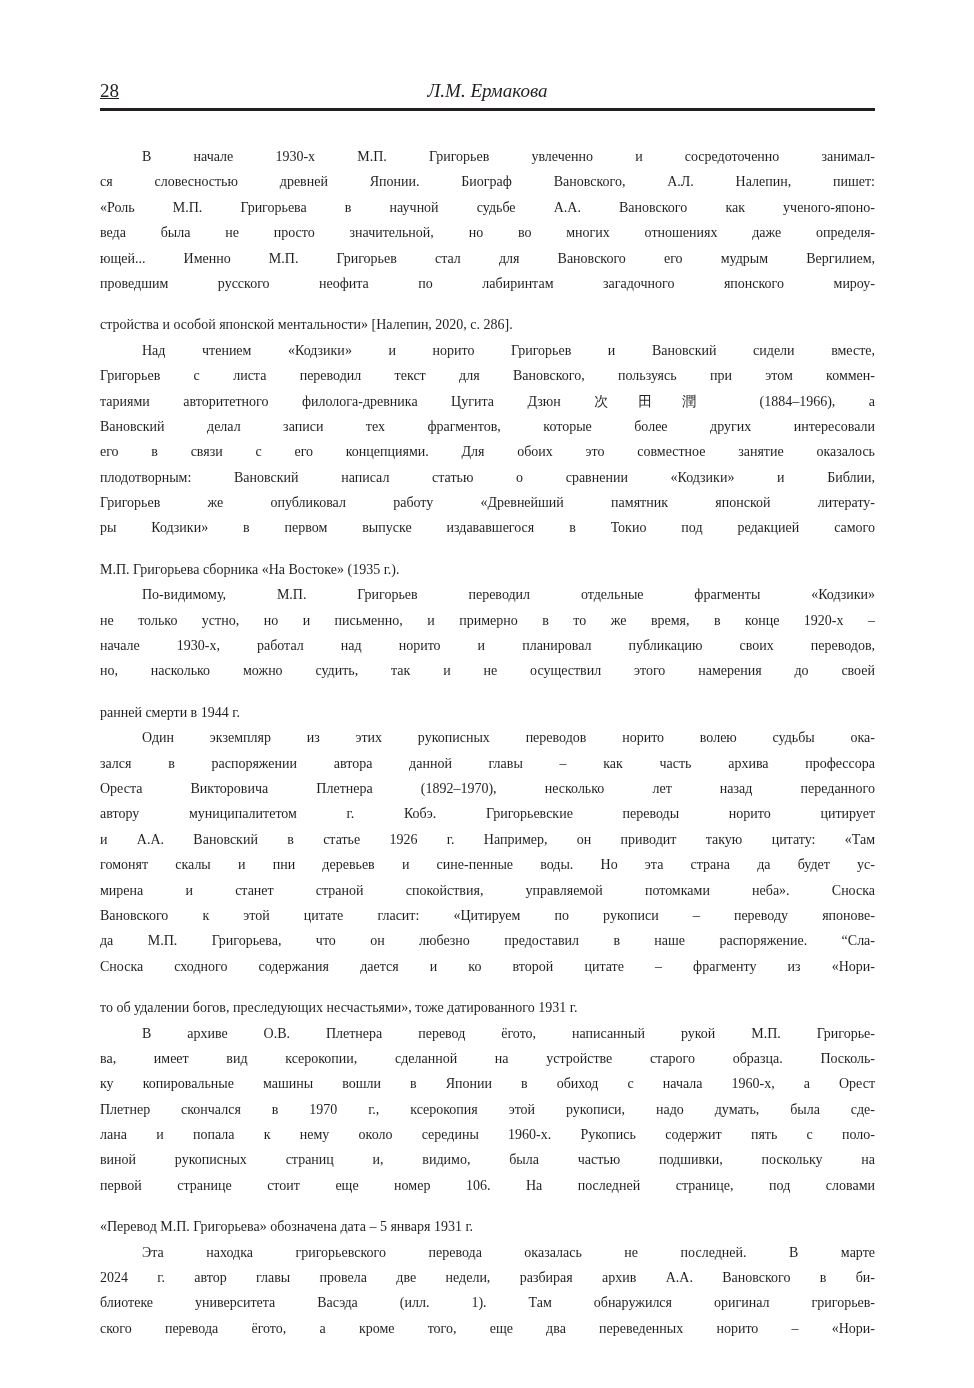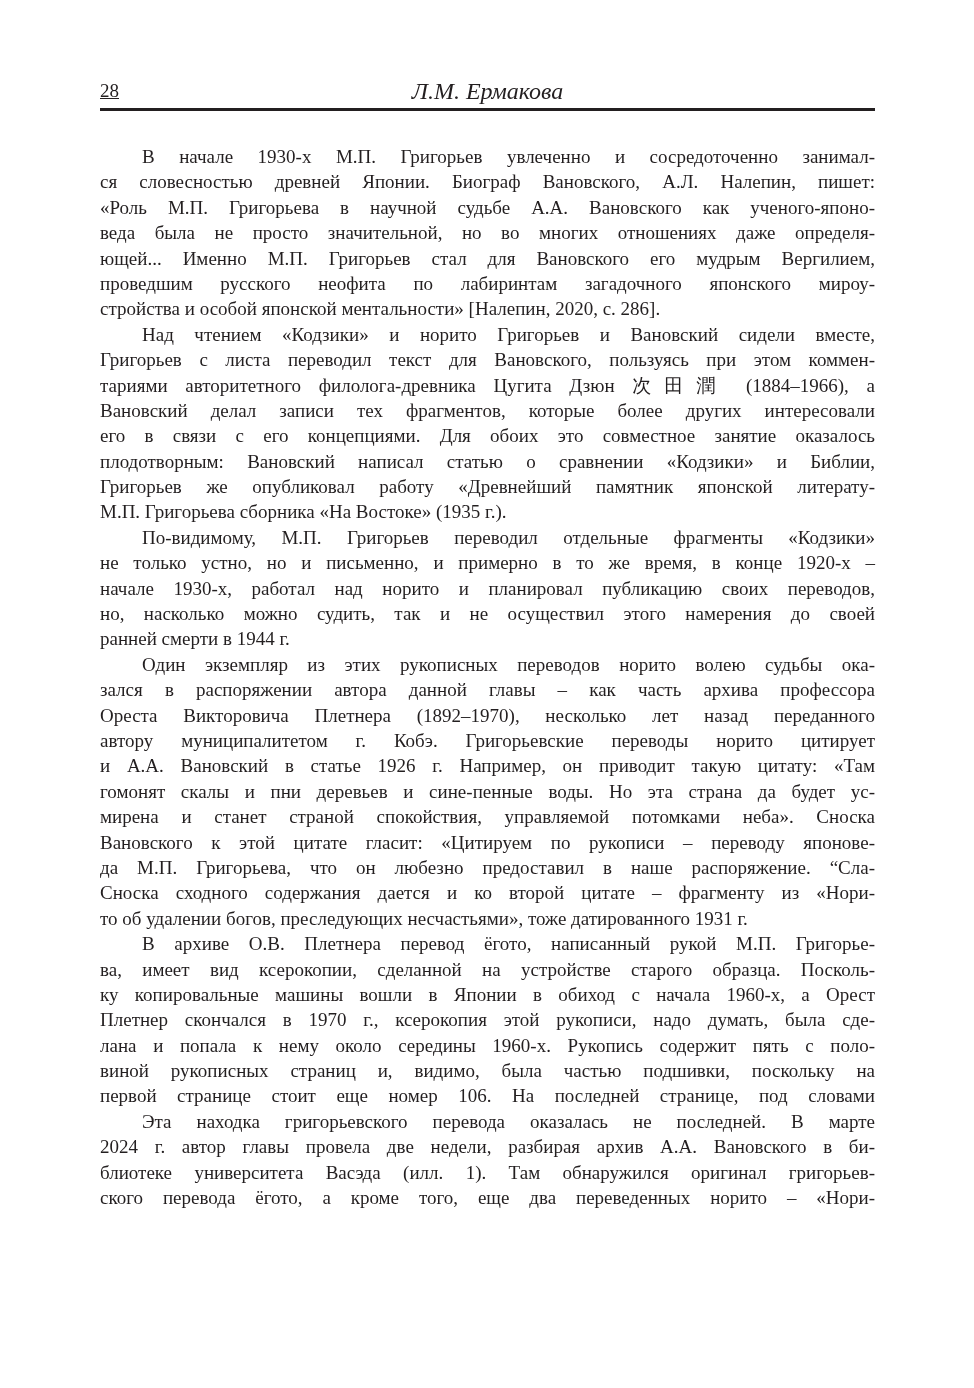--- a/index.html
+++ b/index.html
@@ -1,26 +1,26 @@
 <!DOCTYPE html>
 <html><head>
 <meta charset="utf-8">
 <style>
   html, body { margin: 0; padding: 0; background: #ffffff; }
   body { width: 974px; height: 1388px; position: relative; overflow: hidden;
          font-family: "Liberation Serif", "DejaVu Serif", serif; color: #231f20; }
   .header { position: absolute; left: 100px; top: 78px; width: 775px; height: 26px; }
   .page-number { position: absolute; left: 0; top: 0; font-size: 19px; line-height: 26px; text-decoration: underline; }
   .running-title { position: absolute; left: 0; right: 0; top: 0; text-align: center;
-                   font-size: 24px; line-height: 26px; font-style: italic; }
+                   font-size: 19px; line-height: 26px; font-style: italic; }
   .header-rule { position: absolute; left: 100px; top: 108px; width: 775px; height: 3px; background: #231f20; }
   .body-text { position: absolute; left: 100px; top: 144px; width: 775px; }
-  .line { display: block; height: 25.4px; line-height: 25.4px; font-size: 19px;
+  .line { display: block; height: 25.4px; line-height: 25.4px; font-size: 14px;
           text-align: justify; text-align-last: justify; white-space: nowrap; overflow: visible; }
-  .line.last { text-align-last: left; }
+  .line.last { text-align-last: left; margin-top: 16px; }
   .line.indent { padding-left: 42px; }
   .line span { white-space: pre; }
   .line .it { }
 </style>
 </head>
 <body>
 
 <div class="header">
   <span class="page-number">28</span>
   <span class="running-title">Л.М. Ермакова</span>
@@ -38,20 +38,21 @@
       <div class="line last"><span>стройства и особой японской ментальности» [Налепин, 2020, с. 286].</span></div>
     </div>
     <div>
       <div class="line indent"><span>Над чтением «</span><span class="it">Кодзики</span><span>» и </span><span class="it">норито</span><span> Григорьев и Вановский сидели вместе,</span></div>
       <div class="line"><span>Григорьев с листа переводил текст для Вановского, пользуясь при этом коммен-</span></div>
       <div class="line"><span>тариями авторитетного филолога-древника Цугита Дзюн 次田潤 (1884–1966), а</span></div>
       <div class="line"><span>Вановский делал записи тех фрагментов, которые более других интересовали</span></div>
       <div class="line"><span>его в связи с его концепциями. Для обоих это совместное занятие оказалось</span></div>
       <div class="line"><span>плодотворным: Вановский написал статью о сравнении «</span><span class="it">Кодзики</span><span>» и Библии,</span></div>
       <div class="line"><span>Григорьев же опубликовал работу «Древнейший памятник японской литерату-</span></div>
+      <div class="line"><span>ры Кодзики» в первом выпуске издававшегося в Токио под редакцией самого</span></div>
       <div class="line last"><span>М.П. Григорьева сборника «На Востоке» (1935 г.).</span></div>
     </div>
     <div>
       <div class="line indent"><span>По-видимому, М.П. Григорьев переводил отдельные фрагменты «</span><span class="it">Кодзики</span><span>»</span></div>
       <div class="line"><span>не только устно, но и письменно, и примерно в то же время, в конце 1920-х –</span></div>
       <div class="line"><span>начале 1930-х, работал над </span><span class="it">норито</span><span> и планировал публикацию своих переводов,</span></div>
       <div class="line"><span>но, насколько можно судить, так и не осуществил этого намерения до своей</span></div>
       <div class="line last"><span>ранней смерти в 1944 г.</span></div>
     </div>
     <div>
@@ -68,20 +69,21 @@
       <div class="line last"><span>то об удалении богов, преследующих несчастьями», тоже датированного 1931 г.</span></div>
     </div>
     <div>
       <div class="line indent"><span style="word-spacing: -0.00173611px;">В архиве О.В. Плетнера перевод </span><span class="it" style="word-spacing: -0.00173611px;">ёгото</span><span style="word-spacing: -0.00173611px;">, написанный рукой М.П. Григорье-</span></div>
       <div class="line"><span>ва, имеет вид ксерокопии, сделанной на устройстве старого образца. Посколь-</span></div>
       <div class="line"><span>ку копировальные машины вошли в Японии в обиход с начала 1960-х, а Орест</span></div>
       <div class="line"><span>Плетнер скончался в 1970 г., ксерокопия этой рукописи, надо думать, была сде-</span></div>
       <div class="line"><span>лана и попала к нему около середины 1960-х. Рукопись содержит пять с поло-</span></div>
       <div class="line"><span>виной рукописных страниц и, видимо, была частью подшивки, поскольку на</span></div>
       <div class="line"><span>первой странице стоит еще номер 106. На последней странице, под словами</span></div>
+      <div class="line last"><span>«Перевод М.П. Григорьева» обозначена дата – 5 января 1931 г.</span></div>
     </div>
     <div>
       <div class="line indent"><span>Эта находка григорьевского перевода оказалась не последней. В марте</span></div>
       <div class="line"><span>2024 г. автор главы провела две недели, разбирая архив А.А. Вановского в би-</span></div>
       <div class="line"><span>блиотеке университета Васэда (илл. 1). Там обнаружился оригинал григорьев-</span></div>
       <div class="line"><span style="word-spacing: 0.00142045px;">ского перевода </span><span class="it" style="word-spacing: 0.00142045px;">ёгото</span><span style="word-spacing: 0.00142045px;">, а кроме того, еще два переведенных </span><span class="it" style="word-spacing: 0.00142045px;">норито</span><span style="word-spacing: 0.00142045px;"> – «Нори-</span></div>
     </div>
   </div>
 
 </body></html>

